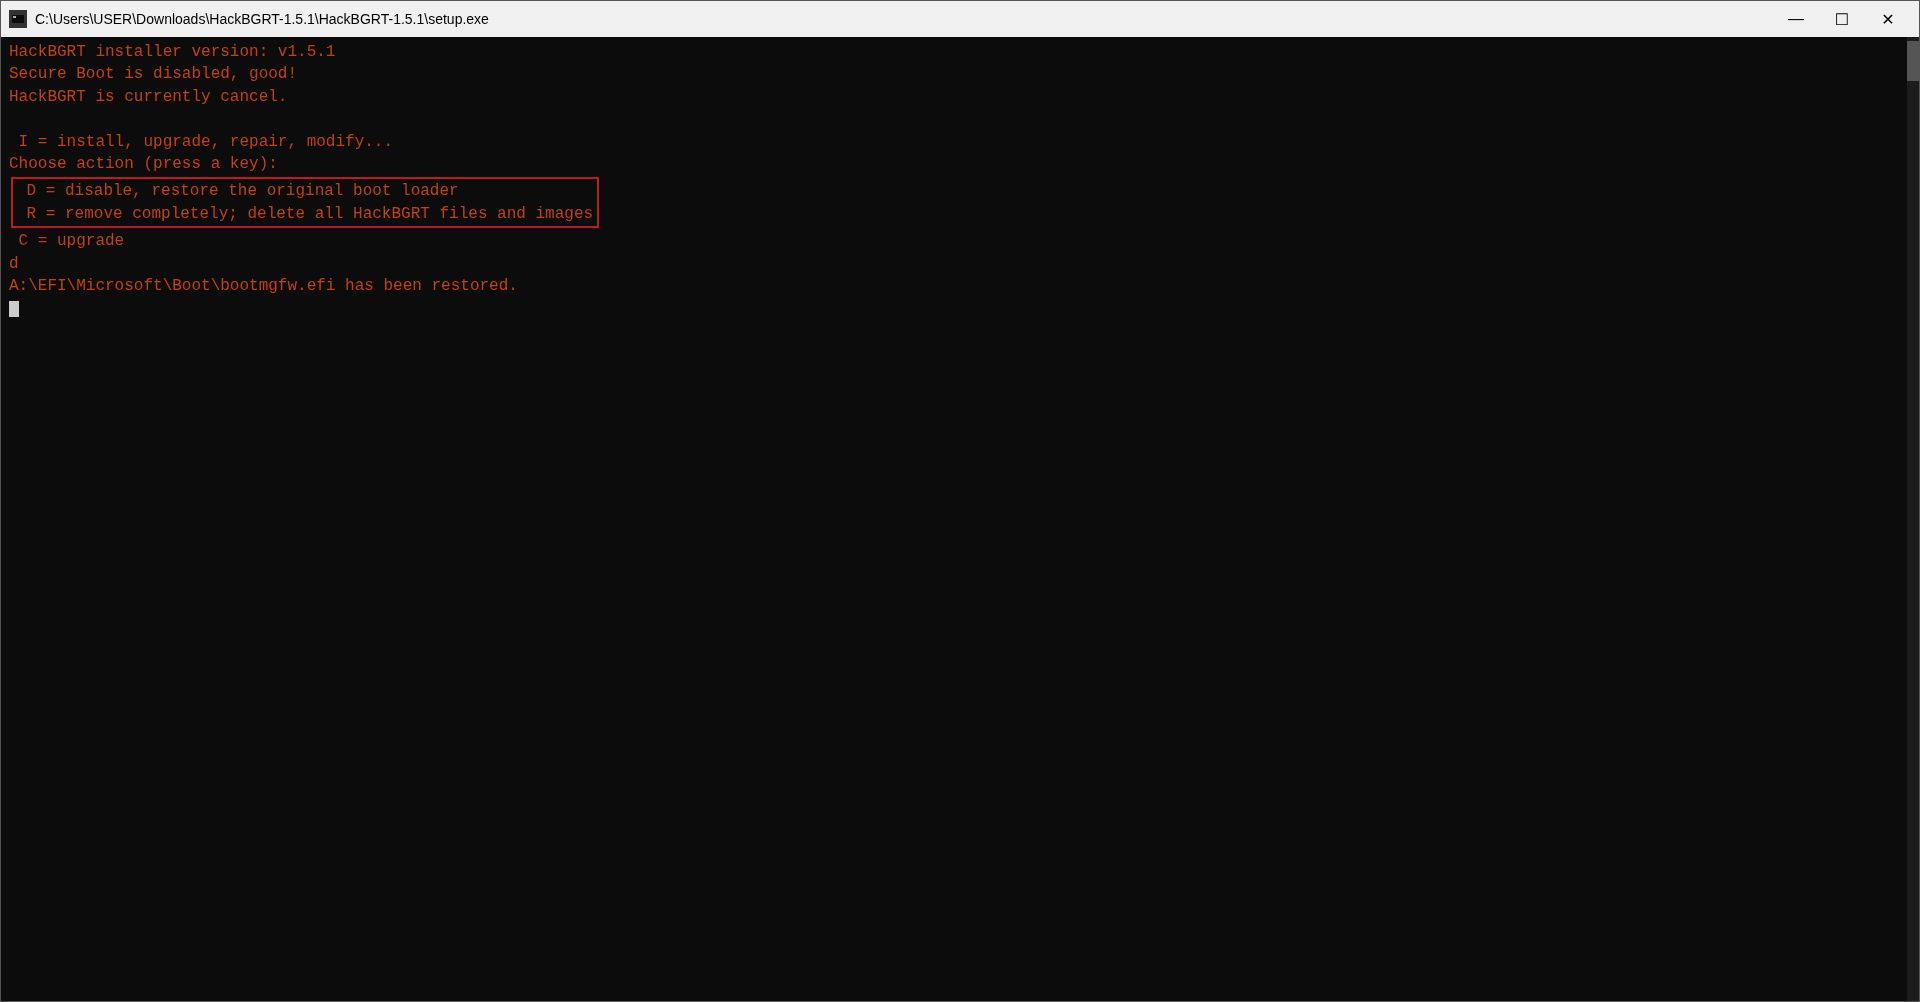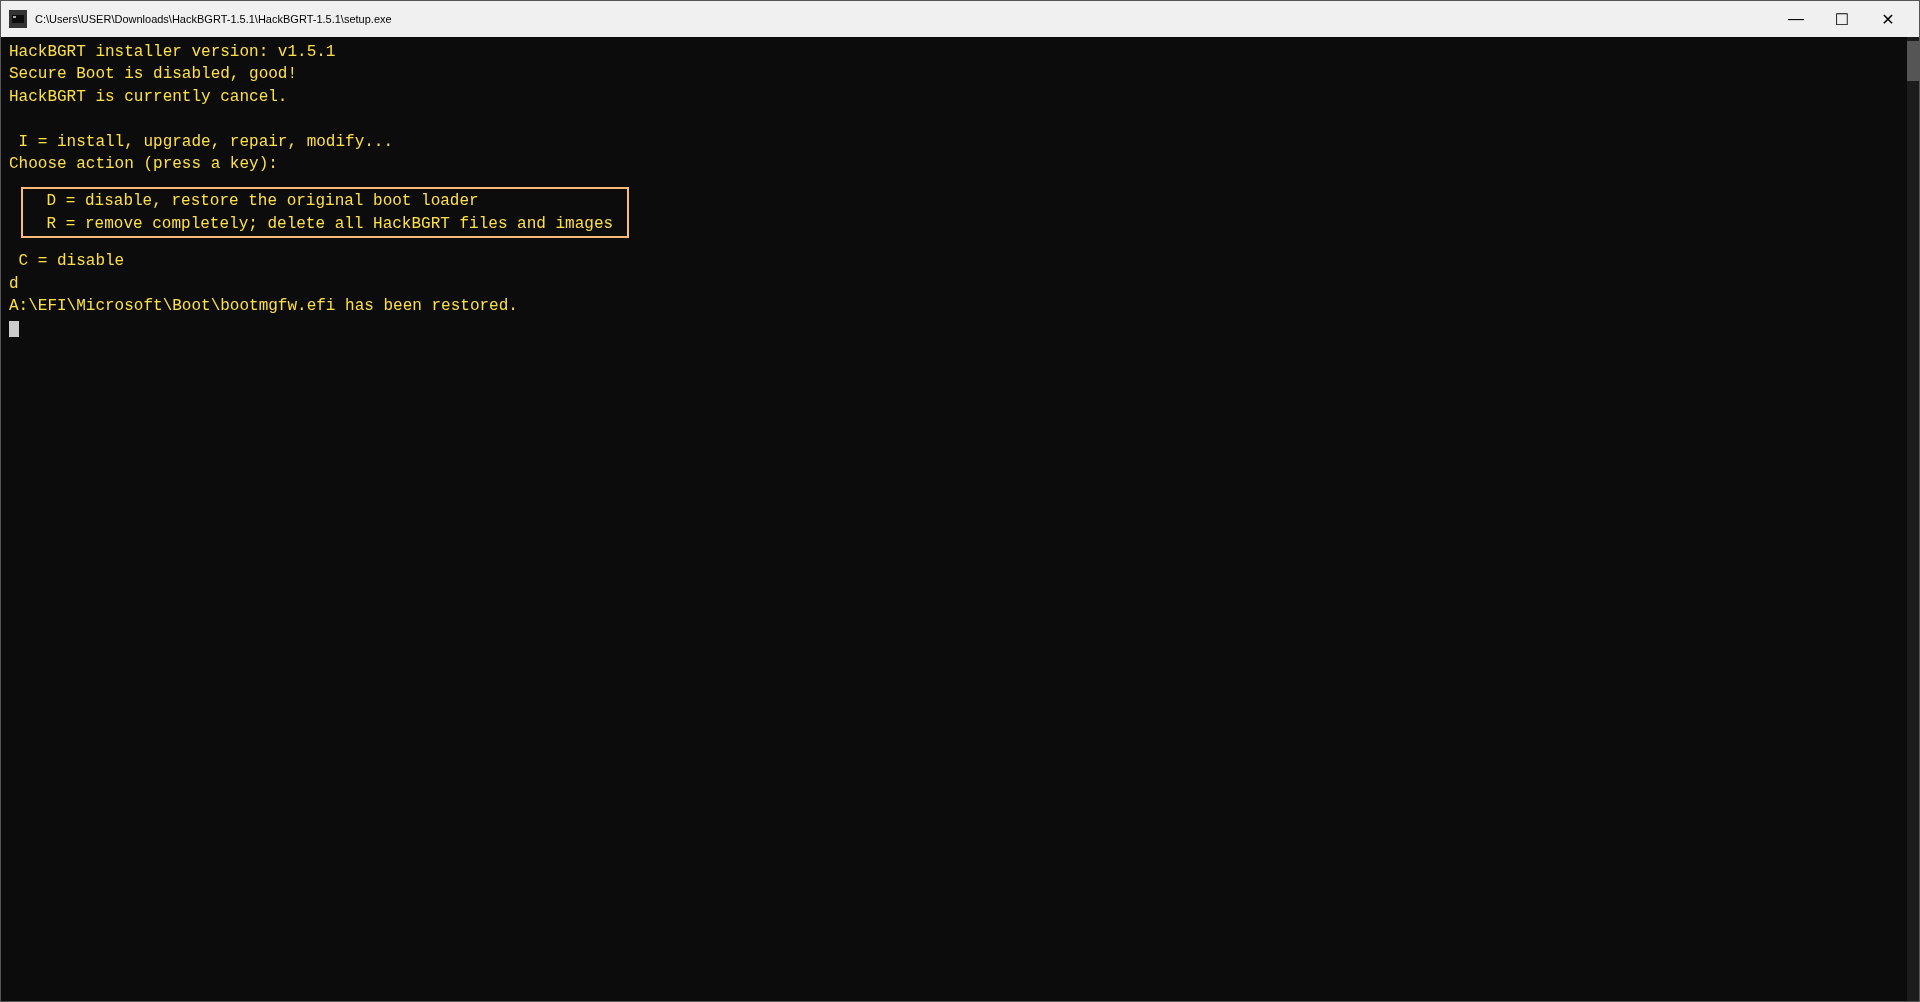--- a/index.html
+++ b/index.html
@@ -40,21 +40,21 @@
       background: #333;
       display: flex;
       align-items: center;
       justify-content: center;
       flex-shrink: 0;
     }
 
     .titlebar-title {
       flex: 1;
       font-family: 'Segoe UI', Arial, sans-serif;
-      font-size: 11px;
+      font-size: 14px;
       color: #000;
       white-space: nowrap;
       overflow: hidden;
       text-overflow: ellipsis;
     }
 
     .titlebar-controls {
       display: flex;
       gap: 0;
       margin-left: auto;
@@ -71,21 +71,21 @@
       color: #000;
       background: transparent;
       border: none;
       font-family: 'Segoe UI', Arial, sans-serif;
       font-size: 16px;
     }
 
     .console {
       flex: 1;
       background: #0c0c0c;
-      color: #fde047;
+      color: #c2410c;
       padding: 4px 8px;
       font-family: 'Courier New', Courier, monospace;
       font-size: 16px;
       line-height: 1.4;
       overflow: hidden;
       position: relative;
     }
 
     .console-line {
       white-space: pre;
@@ -144,26 +144,26 @@
 
   <div class="console">
     <span class="console-line">HackBGRT installer version: v1.5.1</span>
     <span class="console-line">Secure Boot is disabled, good!</span>
     <span class="console-line">HackBGRT is currently cancel.</span>
     <span class="console-line empty"></span>
     <span class="console-line"> I = install, upgrade, repair, modify...</span>
     <span class="console-line">Choose action (press a key):</span>
 
     
-    <div style="display: inline-block; border: 2px solid #fdba74; margin: 12px; padding: 1px 14px;">
+    <div style="display: inline-block; border: 2px solid #b91c1c; margin: 2px; padding: 1px 4px;">
       <span class="console-line"> D = disable, restore the original boot loader</span>
       <span class="console-line"> R = remove completely; delete all HackBGRT files and images</span>
     </div>
 
-    <span class="console-line"> C = disable</span>
+    <span class="console-line"> C = upgrade</span>
     <span class="console-line">d</span>
     <span class="console-line">A:\EFI\Microsoft\Boot\bootmgfw.efi has been restored.</span>
     <span class="console-line"><span class="cursor"></span></span>
 
     
     <div class="scrollbar">
       <div class="scrollbar-thumb"></div>
     </div>
   </div>
 </div>

